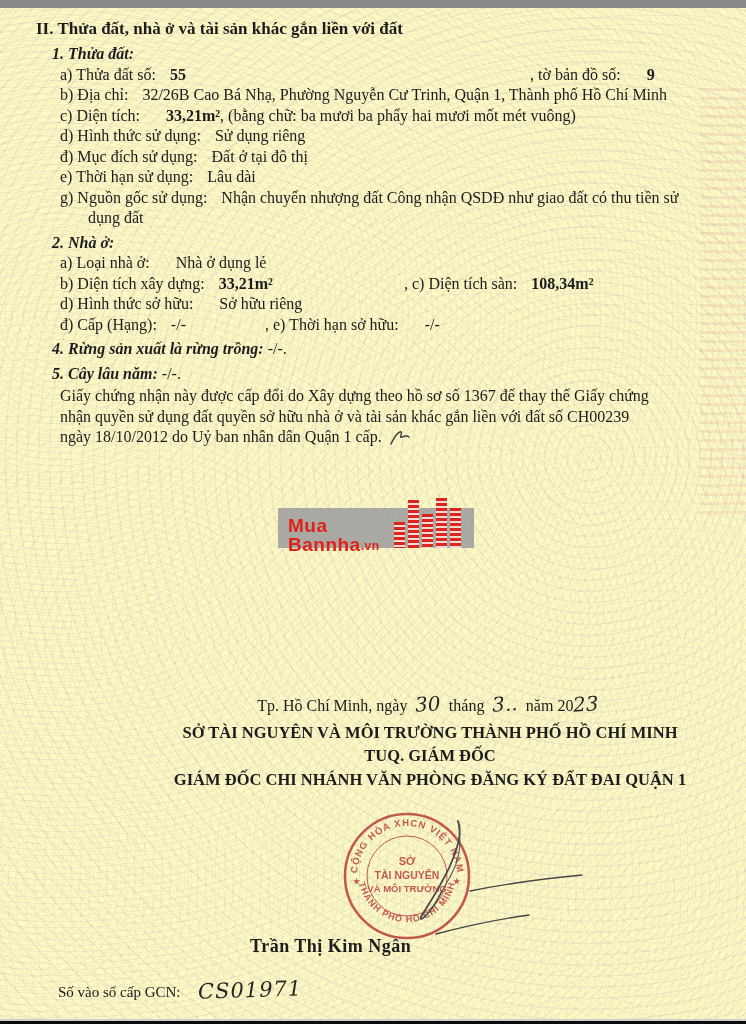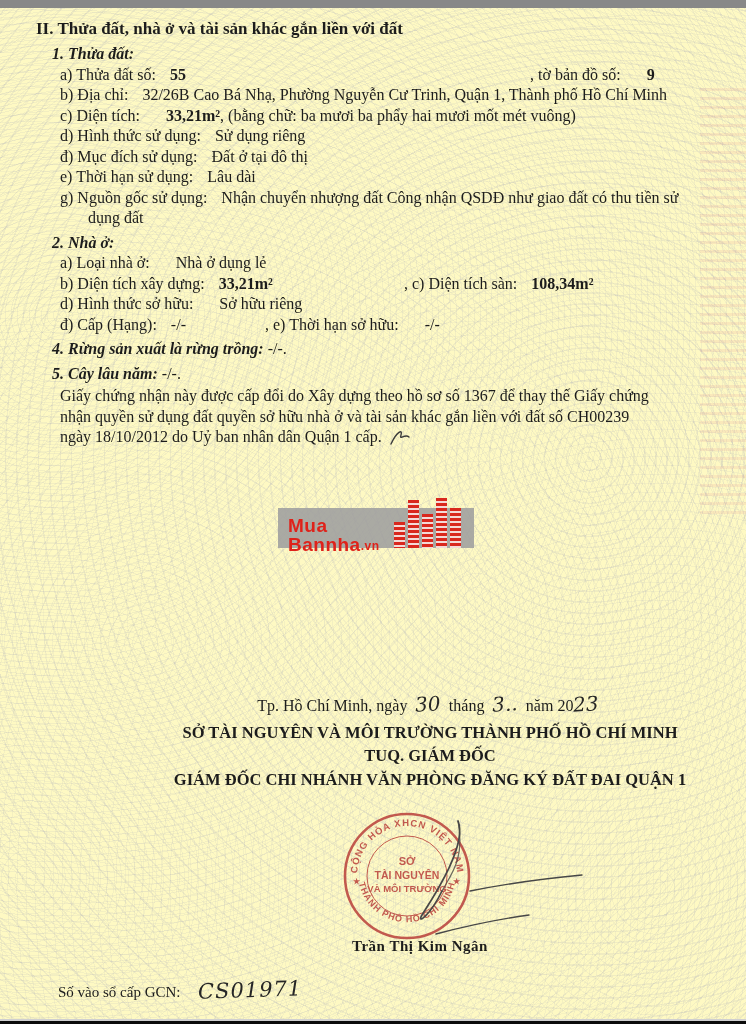--- a/index.html
+++ b/index.html
@@ -54,22 +54,22 @@
   .bld{width:11px;background:repeating-linear-gradient(to bottom,#d9271d 0 3px,#f4d9d6 3px 5px);}
   .bld1{height:26px;} .bld2{height:48px;} .bld3{height:34px;} .bld4{height:50px;} .bld5{height:40px;}
 
   
   .signing{position:absolute;left:110px;top:686px;width:640px;text-align:center;}
   .date-line{font-size:16px;}
   .org-line{font-weight:bold;font-size:16.5px;margin-top:6px;}
   .title-line{font-weight:bold;font-size:16.5px;margin-top:3px;}
   .hand{font-family:"DejaVu Serif",serif;font-style:italic;display:inline-block;
     font-size:20px;transform:rotate(-4deg);color:#262626;margin:0 4px;}
-  .signer{position:absolute;left:250px;top:928px;width:340px;text-align:center;
-    font-weight:bold;font-size:15px;letter-spacing:.5px;}
+  .signer{position:absolute;left:250px;top:928px;width:340px;text-align:left;
+    font-weight:bold;font-size:18px;letter-spacing:.5px;}
 
   
   .seal-svg{position:absolute;left:342px;top:803px;opacity:.88;}
   .seal-svg text{fill:#bb453f;font-family:"Liberation Sans",sans-serif;font-weight:bold;}
   .sig-svg{position:absolute;left:330px;top:795px;}
 
   
   .footer{position:absolute;left:58px;top:972px;font-size:15px;}
   .footer .hand{font-size:21px;letter-spacing:1px;transform:rotate(-2deg);margin-left:14px;}
   .flourish{display:inline-block;vertical-align:-4px;margin-left:6px;}

